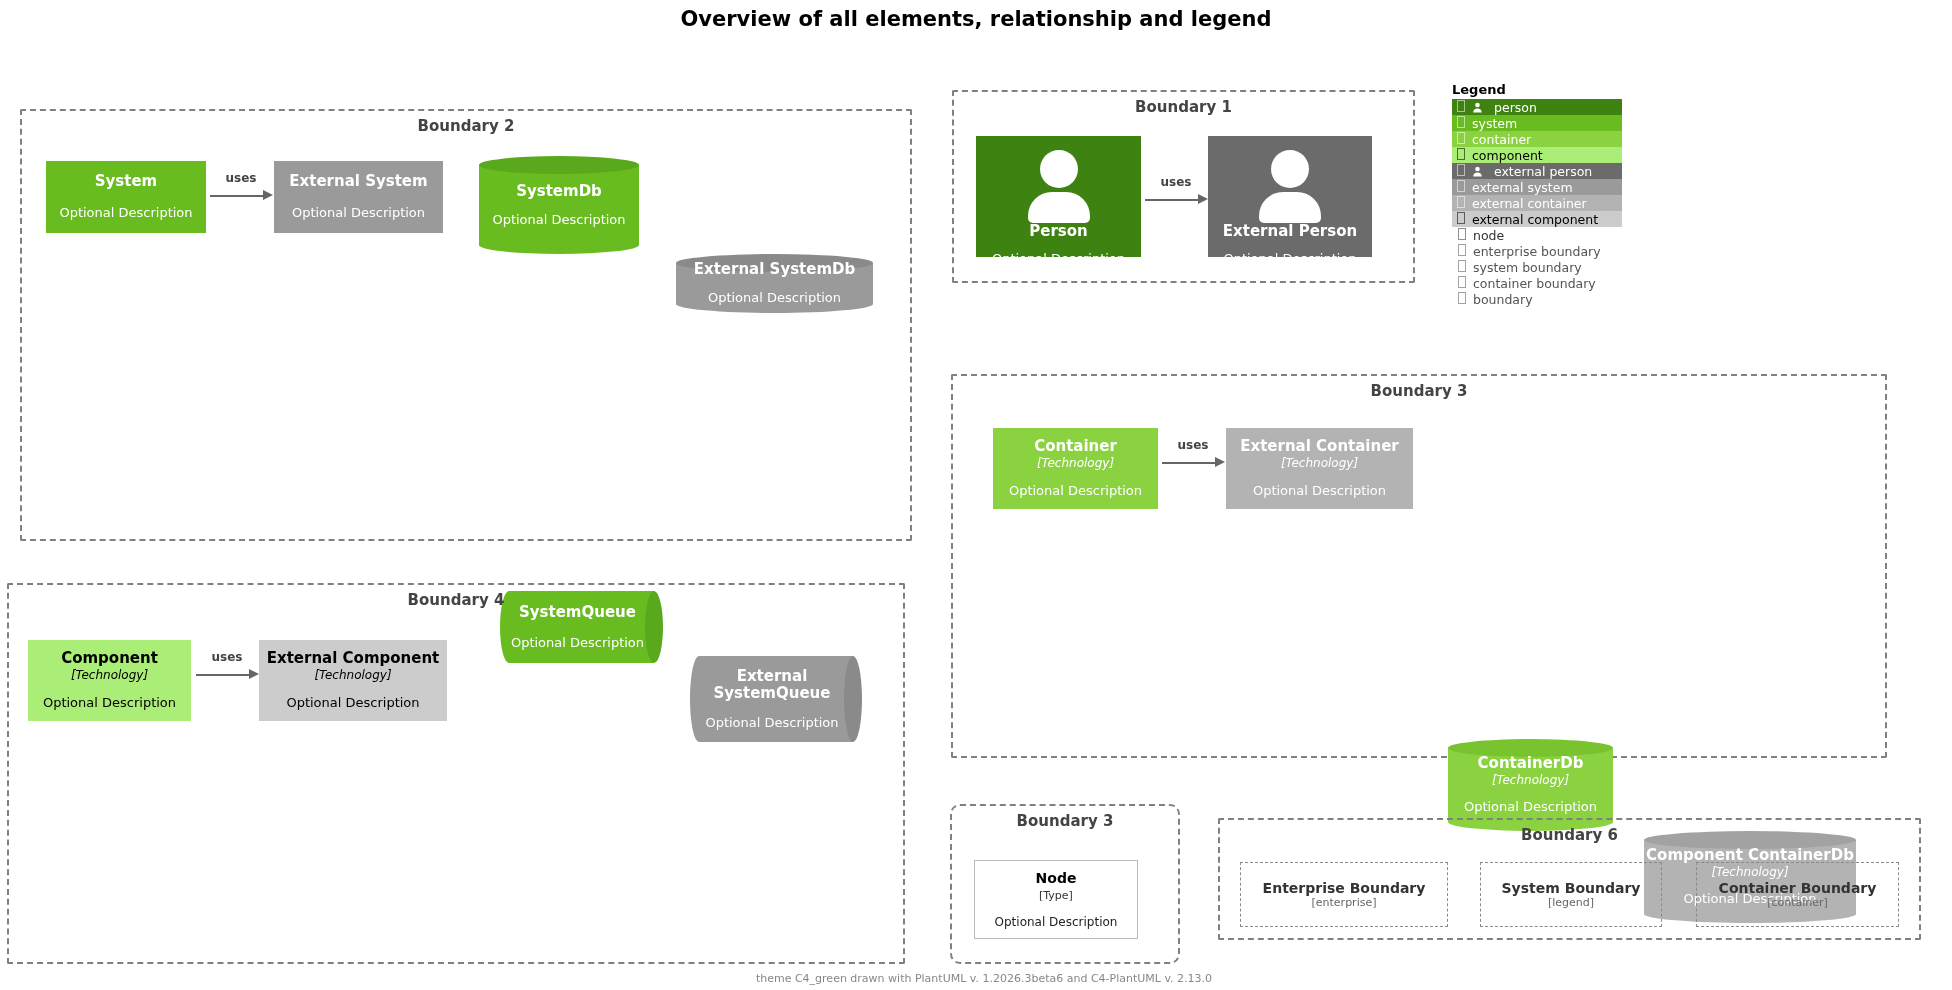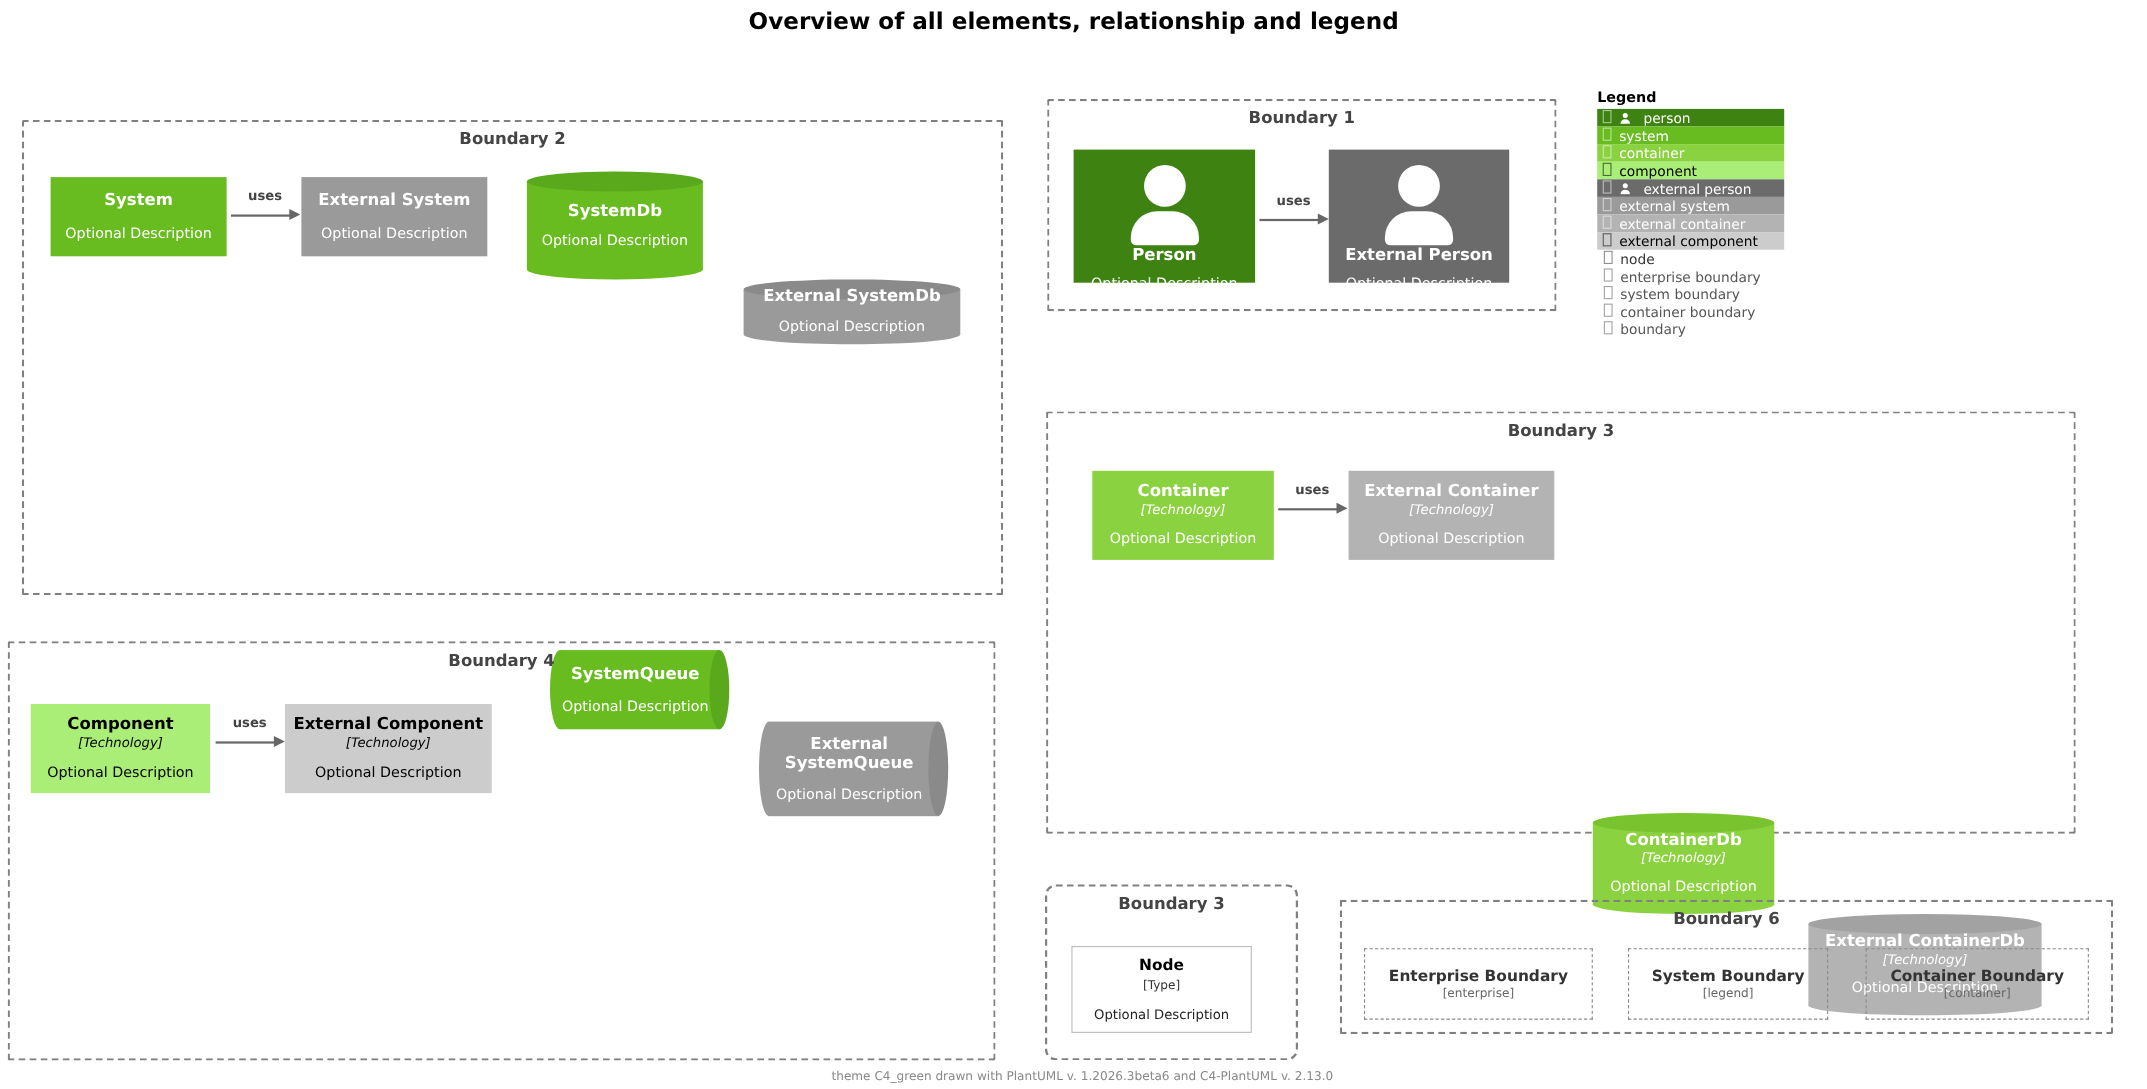--- a/index.html
+++ b/index.html
@@ -265,21 +265,21 @@
     <div style="font-size:12px;font-style:italic;margin-top:2px;">[Technology]</div>
     <div style="font-size:13px;margin-top:13px;">Optional Description</div>
   </div>
 </div>
 
 <div class="abs db db-shade-grey2" style="left:1644px;top:424px;width:212px;height:92px;">
   <div class="db-body"></div>
   <div class="db-top"></div>
   <div class="db-bot"></div>
   <div class="db-text" style="color:#ffffff;">
-    <div style="font-size:15px;font-weight:bold;">External ContainerDb</div>
+    <div style="font-size:15px;font-weight:bold;">Component ContainerDb</div>
     <div style="font-size:12px;font-style:italic;margin-top:2px;">[Technology]</div>
     <div style="font-size:13px;margin-top:13px;">Optional Description</div>
   </div>
 </div>
 
 <div class="abs boundary" style="left:7px;top:583px;width:898px;height:381px;">
   <div class="boundary-label">Boundary 4</div>
 </div>
 
 <div class="abs node c-component" style="left:28px;top:640px;width:163px;height:81px;">

